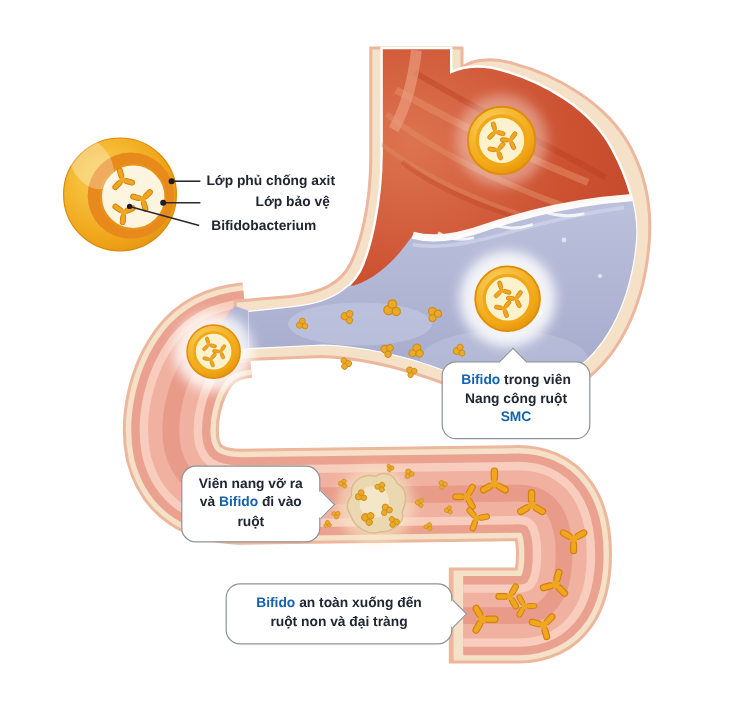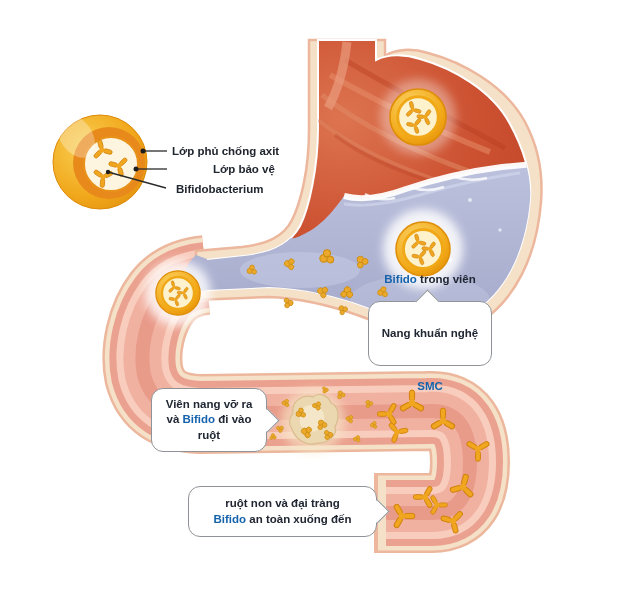--- a/index.html
+++ b/index.html
@@ -220,33 +220,33 @@
     <circle cx="108" cy="172" r="2.2"></circle>
   </g>
 </svg>
 
 <div class="inset-label" style="left:172px; top:145px;">Lớp phủ chống axit</div>
 <div class="inset-label" style="left:172px; top:163px;margin-left:41px;">Lớp bảo vệ</div>
 <div class="inset-label" style="left:176px; top:183px;">
   <span>Bifidobacterium</span><br>
 </div>
 
-<div class="bubble" style="left:368px; top:301px; width:124px; height:65px;gap:38px;">
+<div class="bubble" style="left:368px; top:301px; width:124px; height:65px;">
   <span class="pt up" style="left:50px;"></span>
   <div><span class="blue">Bifido</span><span> trong viên</span></div>
-  <div>Nang khuẩn nghệ</div>
+  <div>Nang công ruột</div>
   <div class="blue">SMC</div>
 </div>
 
 <div class="bubble" style="left:151px; top:388px; width:116px; height:64px;">
   <span class="pt right" style="top:23px;"></span>
   <div>Viên nang vỡ ra</div>
   <div><span>và </span><span class="blue">Bifido</span><span> đi vào</span></div>
   <div>ruột</div>
 </div>
 
 <div class="bubble" style="left:188px; top:486px; width:189px; height:51px;">
   <span class="pt right" style="top:16px;"></span>
+  <div><span class="blue">Bifido</span><span> an toàn xuống đến</span></div>
   <div>ruột non và đại tràng</div>
-  <div><span class="blue">Bifido</span><span> an toàn xuống đến</span></div>
 </div>
 
 </div>
 
 </body></html>

